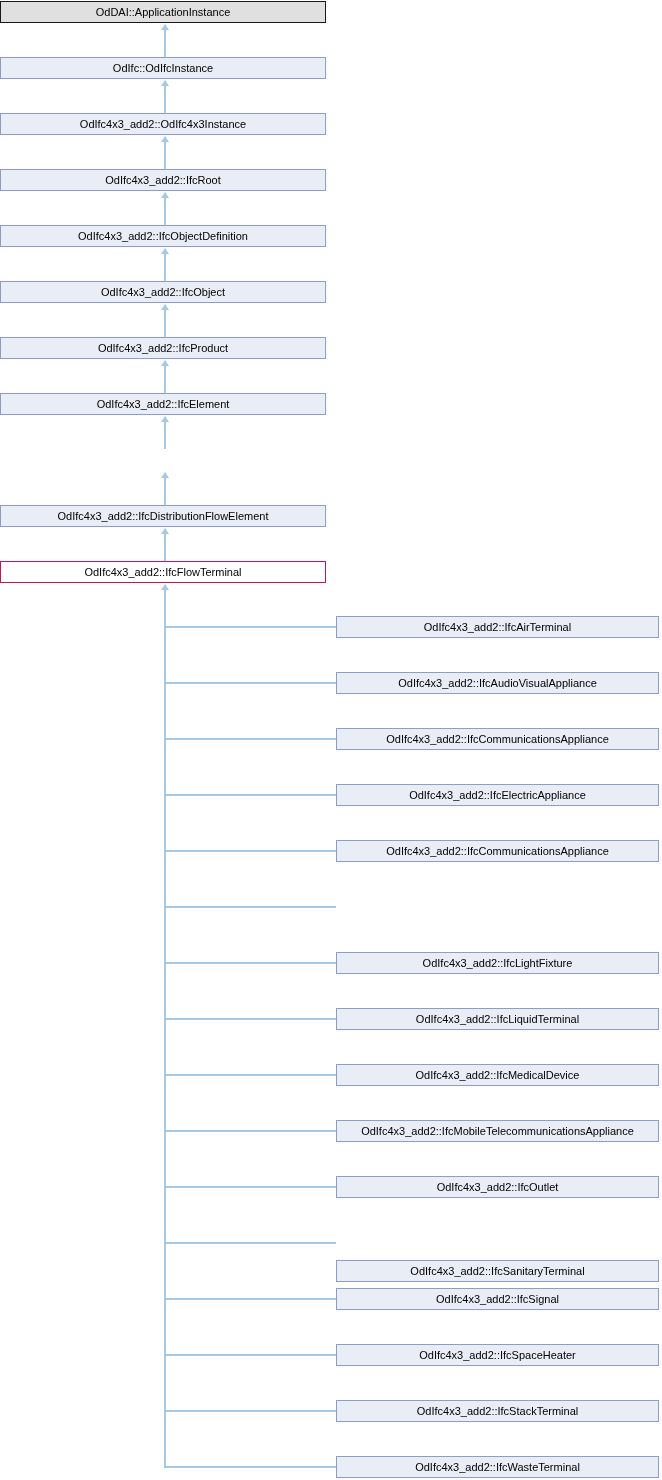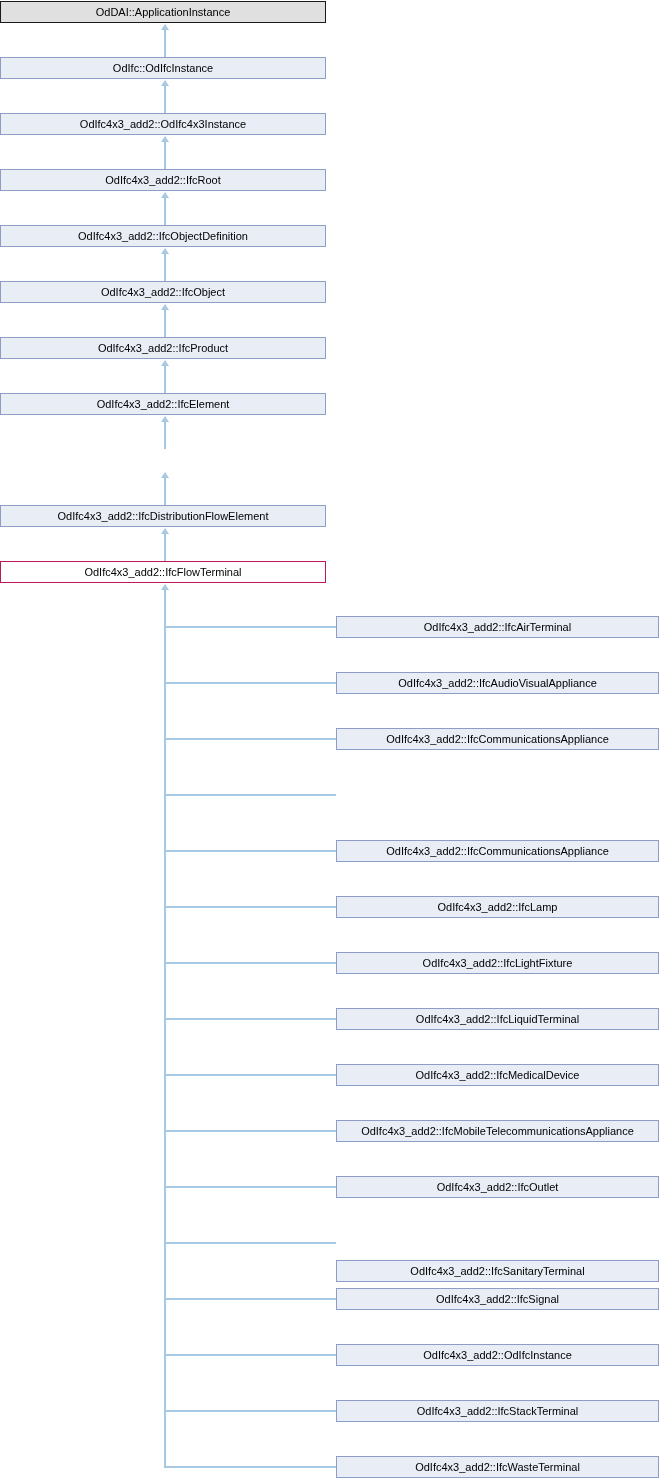--- a/index.html
+++ b/index.html
@@ -106,26 +106,26 @@
   <div class="hline" style="top:1186px"></div>
   <div class="hline" style="top:1242px"></div>
   <div class="hline" style="top:1298px"></div>
   <div class="hline" style="top:1354px"></div>
   <div class="hline" style="top:1410px"></div>
   <div class="hline" style="top:1466px"></div>
 
   <div class="node child" style="top:616px">OdIfc4x3_add2::IfcAirTerminal</div>
   <div class="node child" style="top:672px">OdIfc4x3_add2::IfcAudioVisualAppliance</div>
   <div class="node child" style="top:728px">OdIfc4x3_add2::IfcCommunicationsAppliance</div>
+  <div class="node child" style="top:784px">OdIfc4x3_add2::IfcElectricAppliance</div>
   <div class="node child" style="top:840px">OdIfc4x3_add2::IfcCommunicationsAppliance</div>
-  <div class="node child" style="top:896px">OdIfc4x3_add2::IfcLamp</div>
   <div class="node child" style="top:952px">OdIfc4x3_add2::IfcLightFixture</div>
   <div class="node child" style="top:1008px">OdIfc4x3_add2::IfcLiquidTerminal</div>
   <div class="node child" style="top:1064px">OdIfc4x3_add2::IfcMedicalDevice</div>
   <div class="node child" style="top:1120px">OdIfc4x3_add2::IfcMobileTelecommunicationsAppliance</div>
   <div class="node child" style="top:1176px">OdIfc4x3_add2::IfcOutlet</div>
   <div class="node child" style="top:1260px">OdIfc4x3_add2::IfcSanitaryTerminal</div>
   <div class="node child" style="top:1288px">OdIfc4x3_add2::IfcSignal</div>
-  <div class="node child" style="top:1344px">OdIfc4x3_add2::OdIfcInstance</div>
+  <div class="node child" style="top:1344px">OdIfc4x3_add2::IfcSpaceHeater</div>
   <div class="node child" style="top:1400px">OdIfc4x3_add2::IfcStackTerminal</div>
   <div class="node child" style="top:1456px">OdIfc4x3_add2::IfcWasteTerminal</div>
 
 </div>
 
 </body></html>

